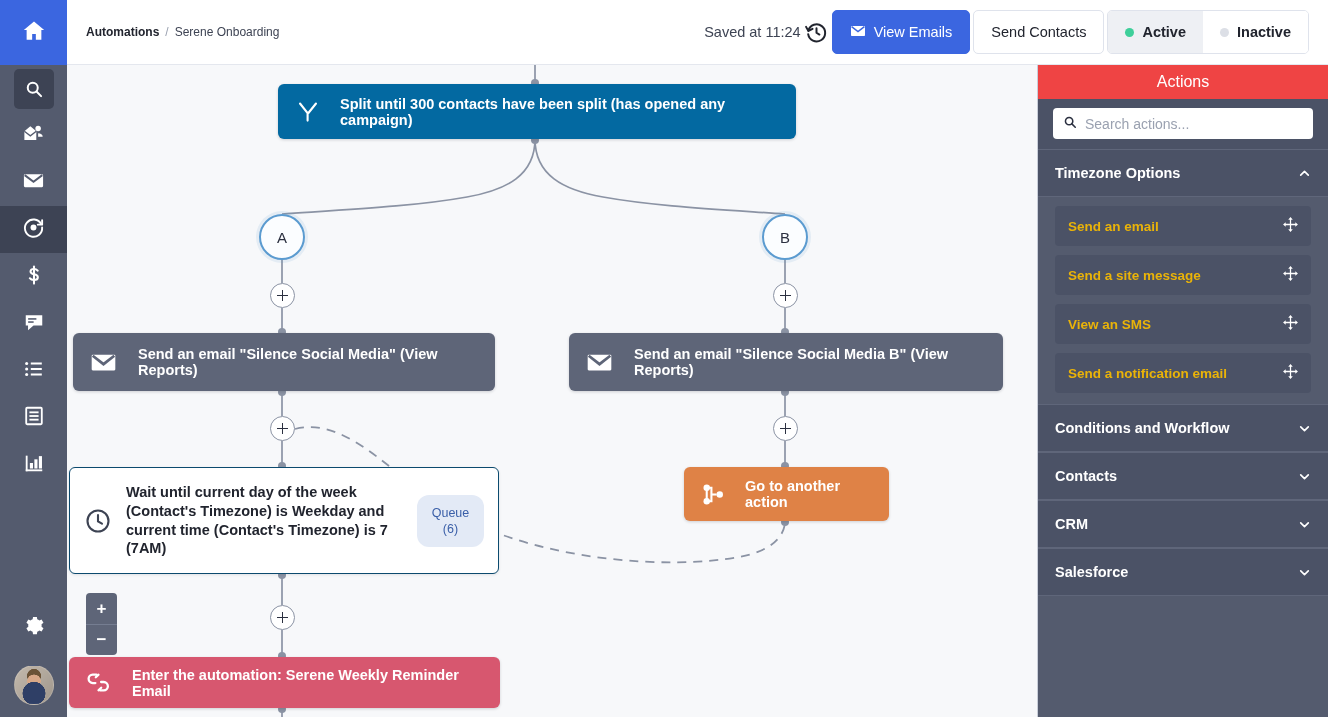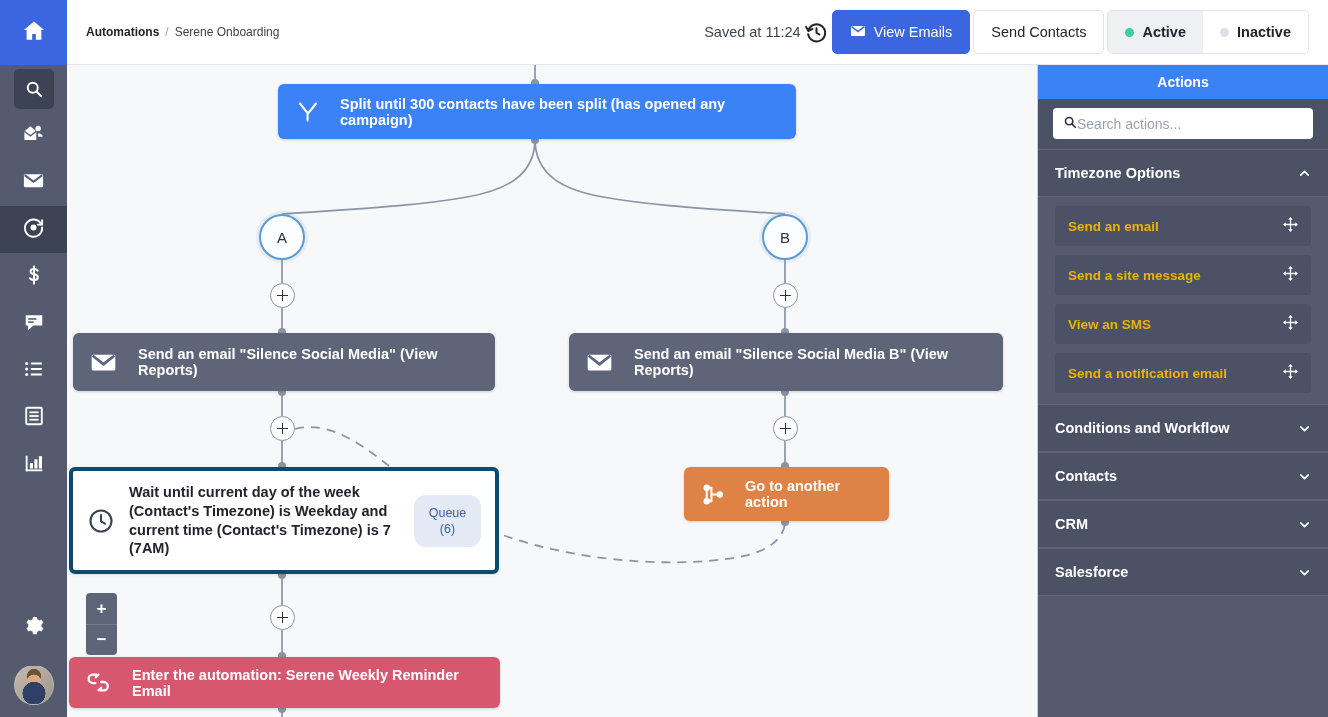--- a/index.html
+++ b/index.html
@@ -82,38 +82,38 @@
 
   .node {
     position:absolute; border-radius:6px; display:flex; align-items:center;
     box-shadow:0 1px 3px rgba(20,25,40,.18);
   }
   .node .nicon { display:flex; align-items:center; justify-content:center; }
   .node .nlabel { font-size:14.5px; font-weight:bold; }
 
   .node-split {
     left:211px; top:19px; width:518px; height:55px;
-    background:#3b82f6; color:#fff; padding:0 18px; gap:20px;
+    background:#0369a1; color:#fff; padding:0 18px; gap:20px;
   }
   .node-email {
     height:58px; background:#5e6578; color:#fff; padding:0 17px; gap:21px;
   }
   .node-email-a { left:6px; top:268px; width:422px; }
   .node-email-b { left:502px; top:268px; width:434px; }
   .node-goto {
     left:617px; top:402px; width:205px; height:54px;
     background:#df8246; color:#fff; padding:0 17px; gap:19px;
   }
   .node-enter {
     left:2px; top:592px; width:431px; height:51px;
     background:#d7576f; color:#fff; padding:16px 17px; gap:21px;
   }
   .node-wait {
     left:2px; top:402px; width:430px; height:107px;
-    background:#ffffff; border:4px solid #0c4a6e; color:#21242e;
+    background:#ffffff; border:1px solid #0c4a6e; color:#21242e;
     padding:0 14px; gap:14px; box-shadow:0 1px 3px rgba(20,25,40,.10);
   }
   .node-wait .wtext { font-size:14.5px; font-weight:bold; line-height:18.6px; flex:1; }
   .queue-badge {
     width:67px; height:52px; border-radius:12px; background:#e3eaf6; color:#3a5fa8;
     display:flex; flex-direction:column; align-items:center; justify-content:center;
     font-size:12.5px; line-height:16px; flex:none;
   }
 
   .branch-circle {
@@ -148,27 +148,27 @@
   }
   .zoom-ctl div.zoom-out { border-top:1px solid #757d91; }
 
   
   .rpanel {
     position:absolute; right:0; top:65px; width:291px; height:652px;
     background:#545b6e; z-index:35;
     border-left:1px solid #c9ced9;
   }
   .rp-title {
-    height:34px; background:#3b82f6; color:#fff; font-size:14px; font-weight:bold;
+    height:34px; background:#ef4444; color:#fff; font-size:16px; font-weight:normal;
     display:flex; align-items:center; justify-content:center;
   }
   .rp-search-wrap { background:#4b5266; padding:9px 15px 10px; }
   .rp-search {
     height:31px; background:#fff; border-radius:4px;
-    display:flex; align-items:center; padding:0 10px;
+    display:flex; align-items:center; gap:8px; padding:0 10px;
   }
   .rp-search input {
     border:0; outline:0; font-size:14px; color:#21242e; flex:1;
     font-family:"Liberation Sans", sans-serif; background:transparent;
   }
   .rp-search input::placeholder { color:#9aa1b0; }
   .rp-section {
     height:48px; background:#4b5266; border-top:1px solid #5f667a;
     border-bottom:1px solid #5f667a;
     display:flex; align-items:center; justify-content:space-between;

